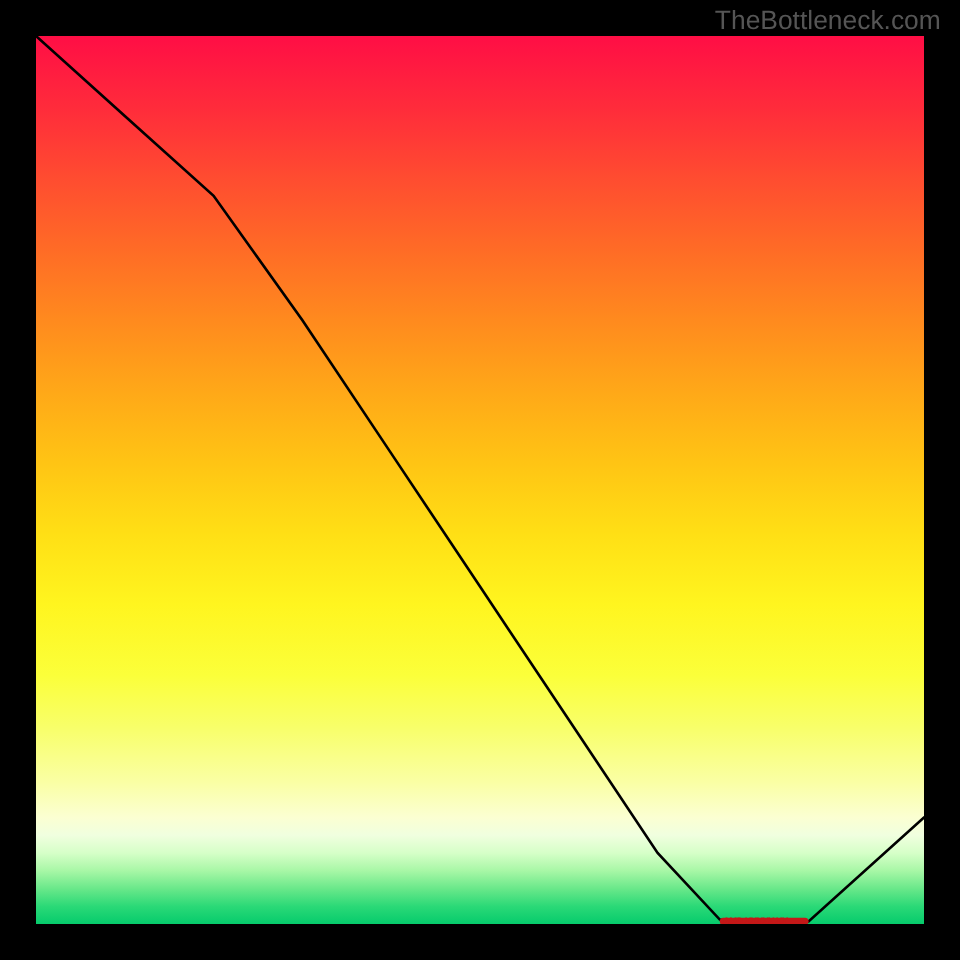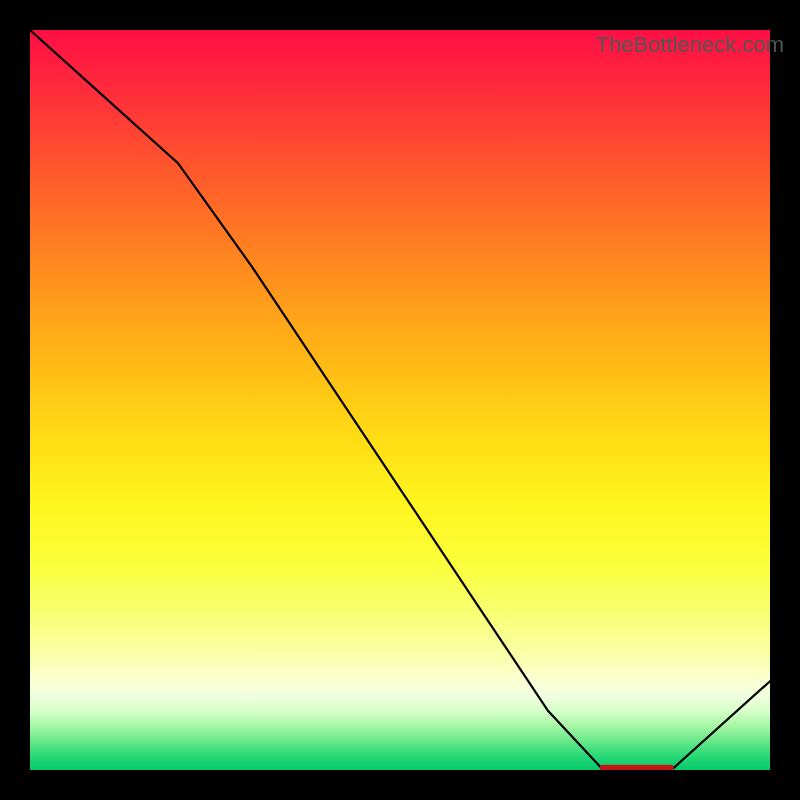--- a/index.html
+++ b/index.html
@@ -12,21 +12,20 @@
     overflow: hidden;
   }
   .watermark {
     position: absolute;
     top: 4px;
     right: 16px;
     color: #555;
     font-size: 22px;
     font-weight: 400;
     z-index: 10;
-    margin-top: 28px;
   }
   .plot-area {
     position: absolute;
     top: 30px;
     left: 30px;
     width: 740px;
     height: 740px;
     background: linear-gradient(to bottom,
       #ff0e45 0%,
       #ff2b3b 8%,

